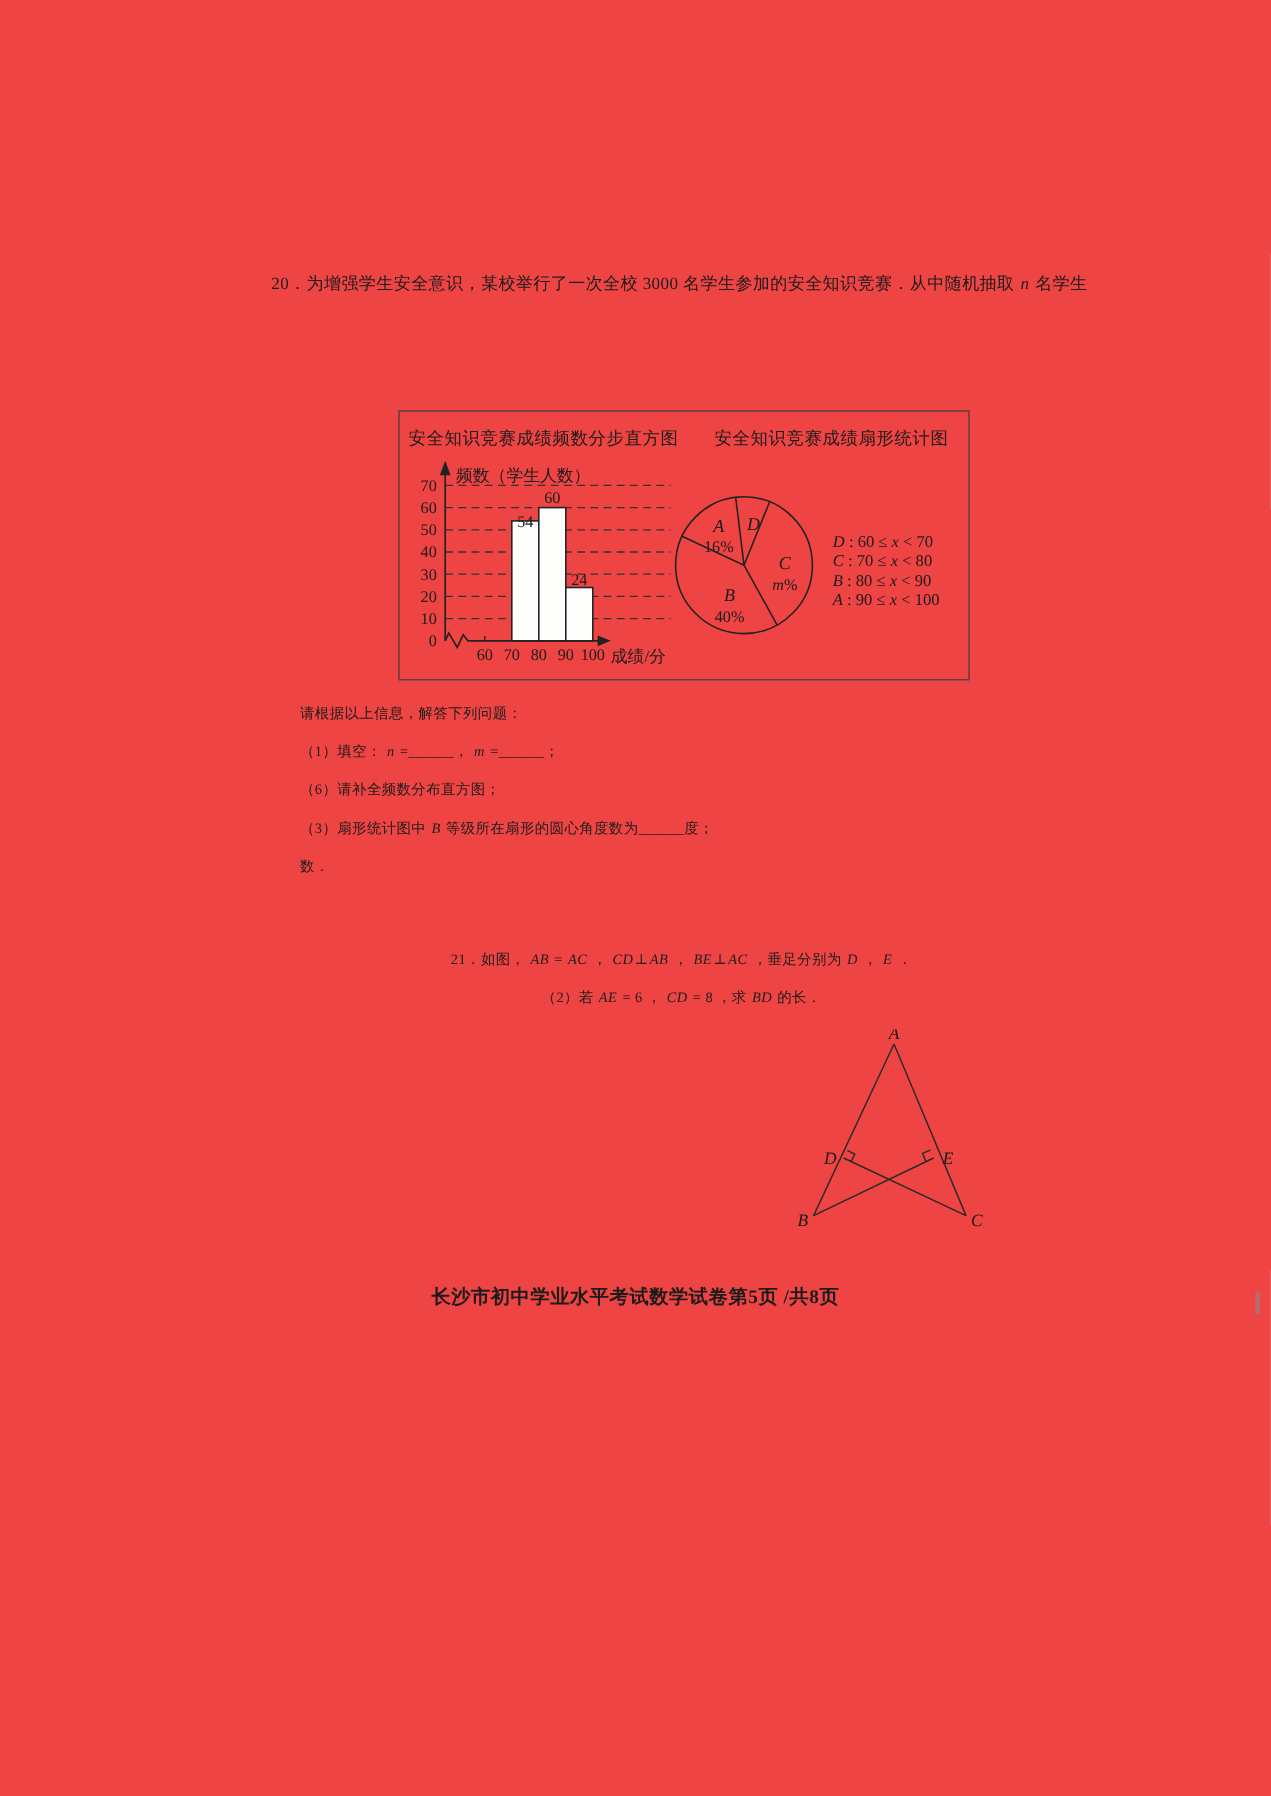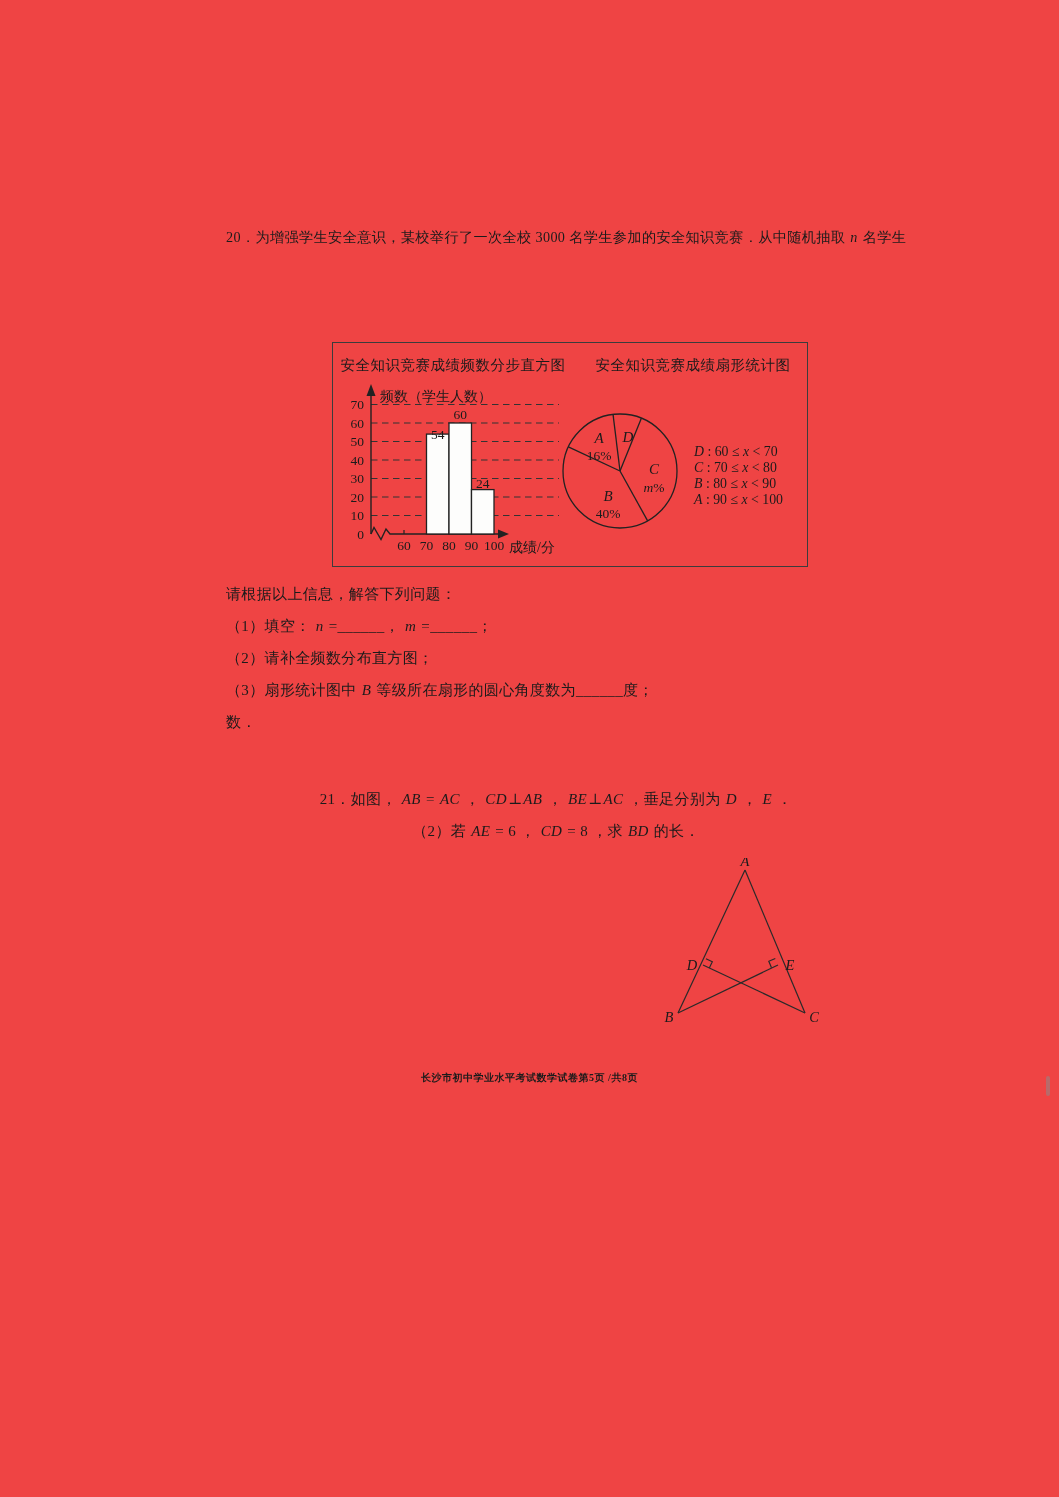--- a/index.html
+++ b/index.html
@@ -1,36 +1,36 @@
 <!DOCTYPE html>
 <html><head>
 <meta charset="utf-8">
 <style>
   html,body{margin:0;padding:0;background:#d9d9d9;}
   .page{position:relative;width:1059px;height:1497px;background:#ef4444;margin:0 auto;
         font-family:"Liberation Serif","DejaVu Serif",serif;color:#1b1b1b;overflow:hidden;padding-left:44px;}
   .abs{position:absolute;}
   .tblock{width:660px;}
   .tline{white-space:nowrap;font-size:14.2px;letter-spacing:.35px;line-height:31px;}
-  .qline{white-space:nowrap;font-size:15px;letter-spacing:.35px;line-height:32px;}
+  .qline{white-space:nowrap;font-size:12px;letter-spacing:.35px;line-height:32px;margin-left:24px;}
   i{font-style:italic;padding:0 1px;}
   .chartbox{left:300px;top:342px;width:474px;height:223px;border:1.3px solid #3c3c3c;margin-left:32px;}
   .chartbox svg{position:absolute;left:0;top:0;}
   svg text{font-family:"Liberation Serif","DejaVu Serif",serif;fill:#1b1b1b;}
   .t-title{font-size:14.5px;letter-spacing:.5px;}
   .t-num{font-size:13.5px;}
   .t-lab{font-size:14px;}
   .t-leg{font-size:13.8px;}
   .t-slice{font-size:15px;font-style:italic;}
   .t-pct{font-size:13.5px;}
   .mid{text-anchor:middle;}
   .end{text-anchor:end;}
   .figlab{font-size:14.5px;font-style:italic;}
   .footer{left:0;top:1071px;width:1059px;text-align:center;font-weight:bold;
-          font-size:10px;letter-spacing:.5px;}
+          font-size:16px;letter-spacing:.5px;}
   .artifact{left:1046px;top:1076px;width:4px;height:20px;background:#8a8a8a;
             opacity:.55;border-radius:2px;}
 </style>
 </head>
 <body>
 
 <div class="page">
 
   <div class="abs tblock" style="left:226px;top:222px;">
     <div class="tline">20．为增强学生安全意识，某校举行了一次全校 3000 名学生参加的安全知识竞赛．从中随机抽取 <i>n</i> 名学生</div>
@@ -98,21 +98,21 @@
         <text class="t-leg" x="361" y="129"><tspan font-style="italic">C</tspan><tspan> : 70 ≤ </tspan><tspan font-style="italic">x</tspan><tspan> &lt; 80</tspan></text>
         <text class="t-leg" x="361" y="145"><tspan font-style="italic">B</tspan><tspan> : 80 ≤ </tspan><tspan font-style="italic">x</tspan><tspan> &lt; 90</tspan></text>
         <text class="t-leg" x="361" y="161"><tspan font-style="italic">A</tspan><tspan> : 90 ≤ </tspan><tspan font-style="italic">x</tspan><tspan> &lt; 100</tspan></text>
       </g>
     </svg>
   </div>
 
   <div class="abs tblock" style="left:226px;top:578px;">
     <div class="qline">请根据以上信息，解答下列问题：</div>
     <div class="qline">（1）填空： <i>n</i> =______， <i>m</i> =______；</div>
-    <div class="qline">（2）请补全频数分布直方图；</div>
+    <div class="qline">（6）请补全频数分布直方图；</div>
     <div class="qline">（3）扇形统计图中 <i>B</i> 等级所在扇形的圆心角度数为______度；</div>
     <div class="qline">数．</div>
   </div>
 
   <div class="abs tblock" style="left:226px;top:783px;text-align:center;">
     <div class="qline">21．如图， <i>AB</i> = <i>AC</i> ， <i>CD</i>⊥<i>AB</i> ， <i>BE</i>⊥<i>AC</i> ，垂足分别为 <i>D</i> ， <i>E</i> ．</div>
     <div class="qline">（2）若 <i>AE</i> = 6 ， <i>CD</i> = 8 ，求 <i>BD</i> 的长．</div>
   </div>
 
   <svg class="abs" style="left:648px;top:858px;" width="190" height="175" viewBox="0 0 190 175">

